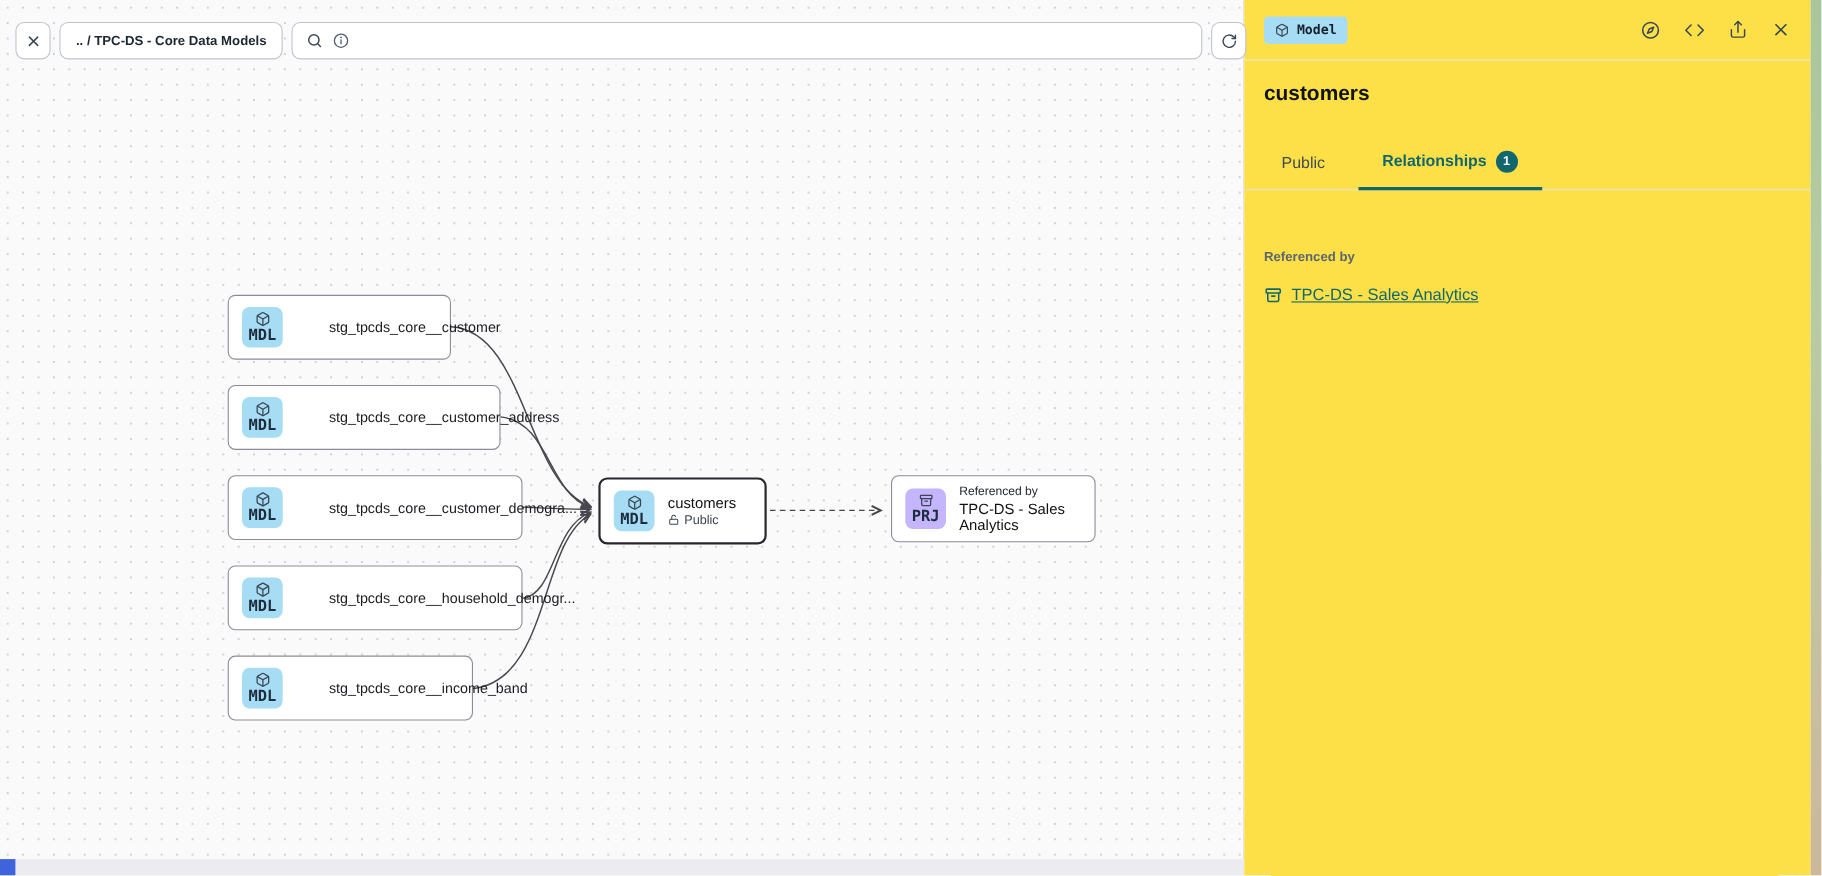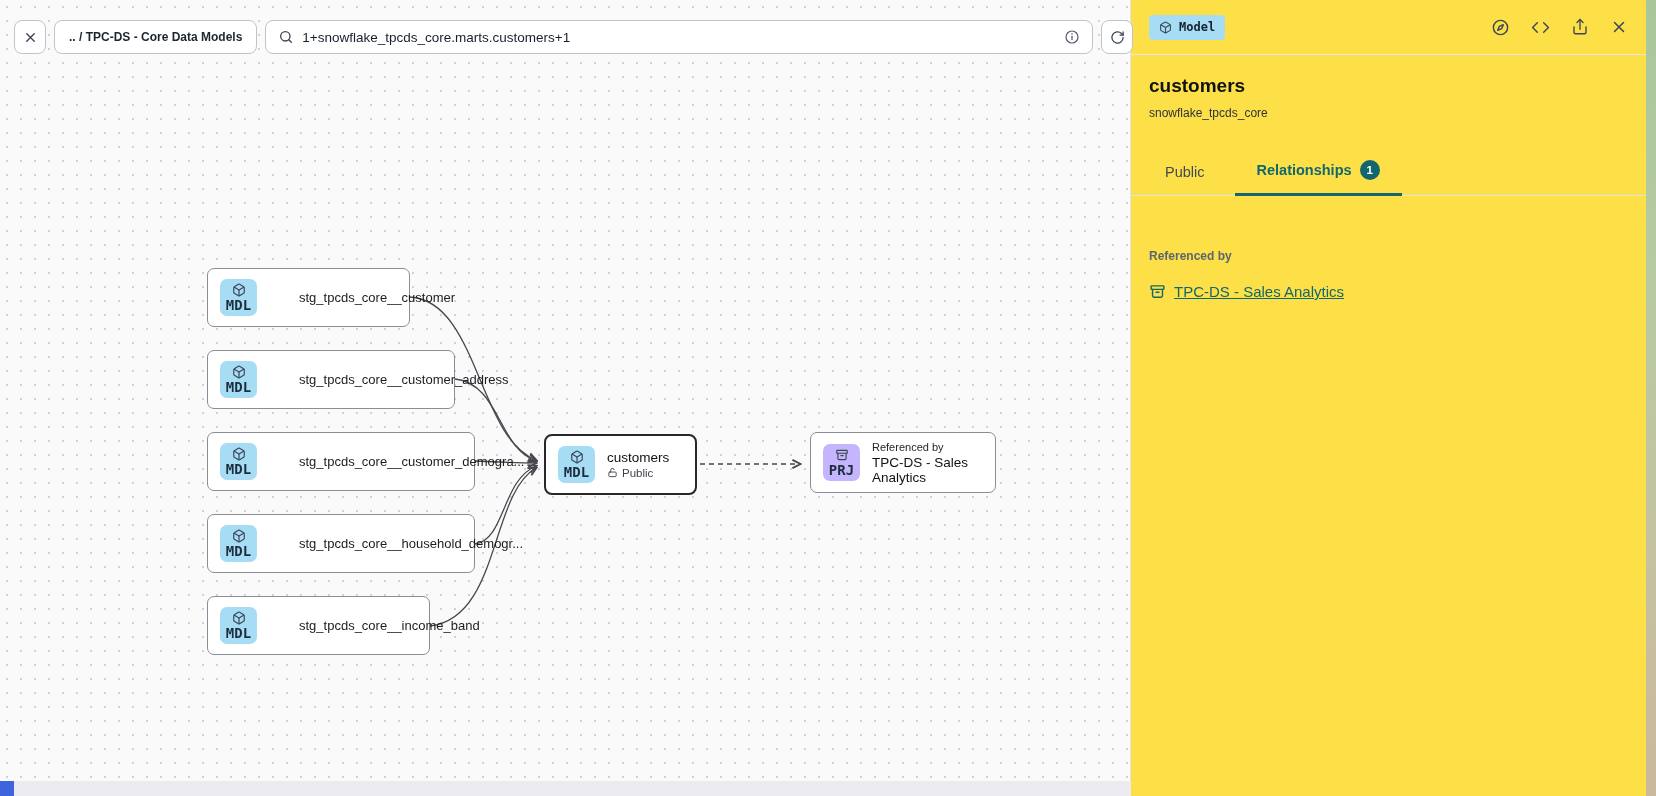--- a/index.html
+++ b/index.html
@@ -102,21 +102,20 @@
       <div class="tbtn">
         <span class="crumb">.. / TPC-DS - Core Data Models</span>
       </div>
       <div class="searchbox">
         <span class="icon">
           <svg width="16" height="16" viewBox="0 0 24 24" fill="none" stroke="#3a4654" stroke-width="2" stroke-linecap="round">
               <circle cx="11" cy="11" r="7"></circle>
               <path d="M20 20l-3.8-3.8"></path>
             </svg>
         </span>
-        <input type="text" value="1+snowflake_tpcds_core.marts.customers+1" style="">
         <span class="icon">
           <svg width="16" height="16" viewBox="0 0 24 24" fill="none" stroke="#525d6b" stroke-width="1.8" stroke-linecap="round">
               <circle cx="12" cy="12" r="9"></circle>
               <path d="M12 11v5"></path>
               <path d="M12 7.5h.01" stroke-width="2.4"></path>
             </svg>
         </span>
       </div>
       <div class="tbtn square">
         <span class="icon">
@@ -280,21 +279,20 @@
         <span class="icon">
             <svg width="18" height="18" viewBox="0 0 24 24" fill="none" stroke="currentColor" stroke-width="2" stroke-linecap="round">
               <path d="M18 6 6 18M6 6l12 12"></path>
             </svg>
           </span>
       </span>
     </div>
 
     <div class="pbody">
       <div class="ptitle">customers</div>
-      <div class="psub">snowflake_tpcds_core</div>
     </div>
 
     <div class="tabs">
       <div class="tab">
         <span>Public</span>
       </div>
       <div class="tab active">
         <span>Relationships</span>
         <span class="tabbadge">1</span>
       </div>

